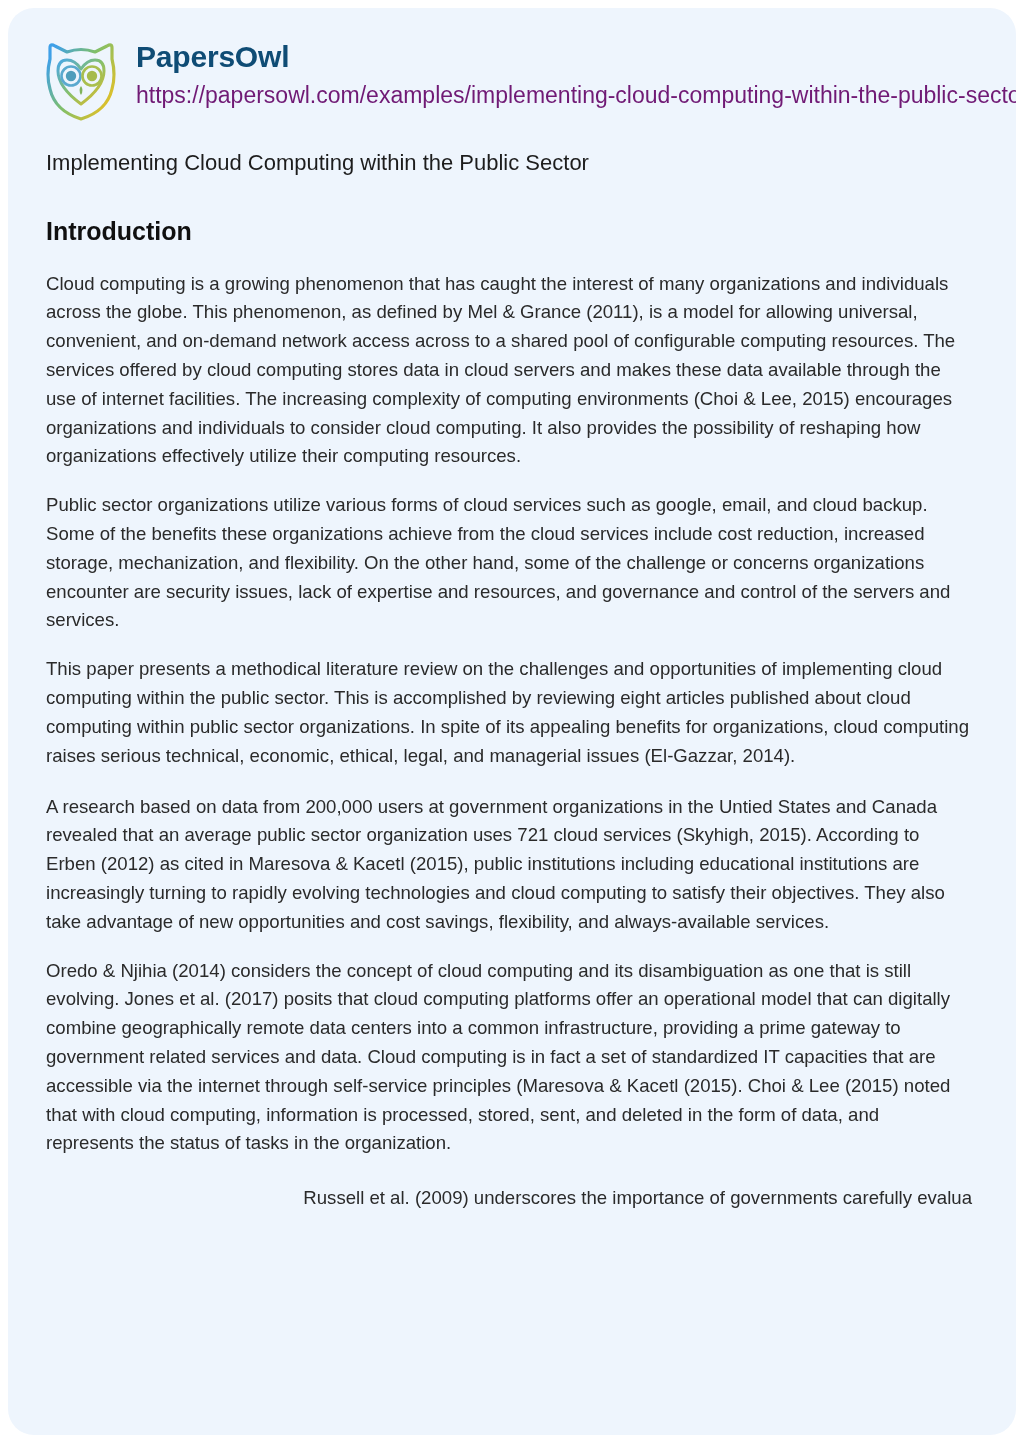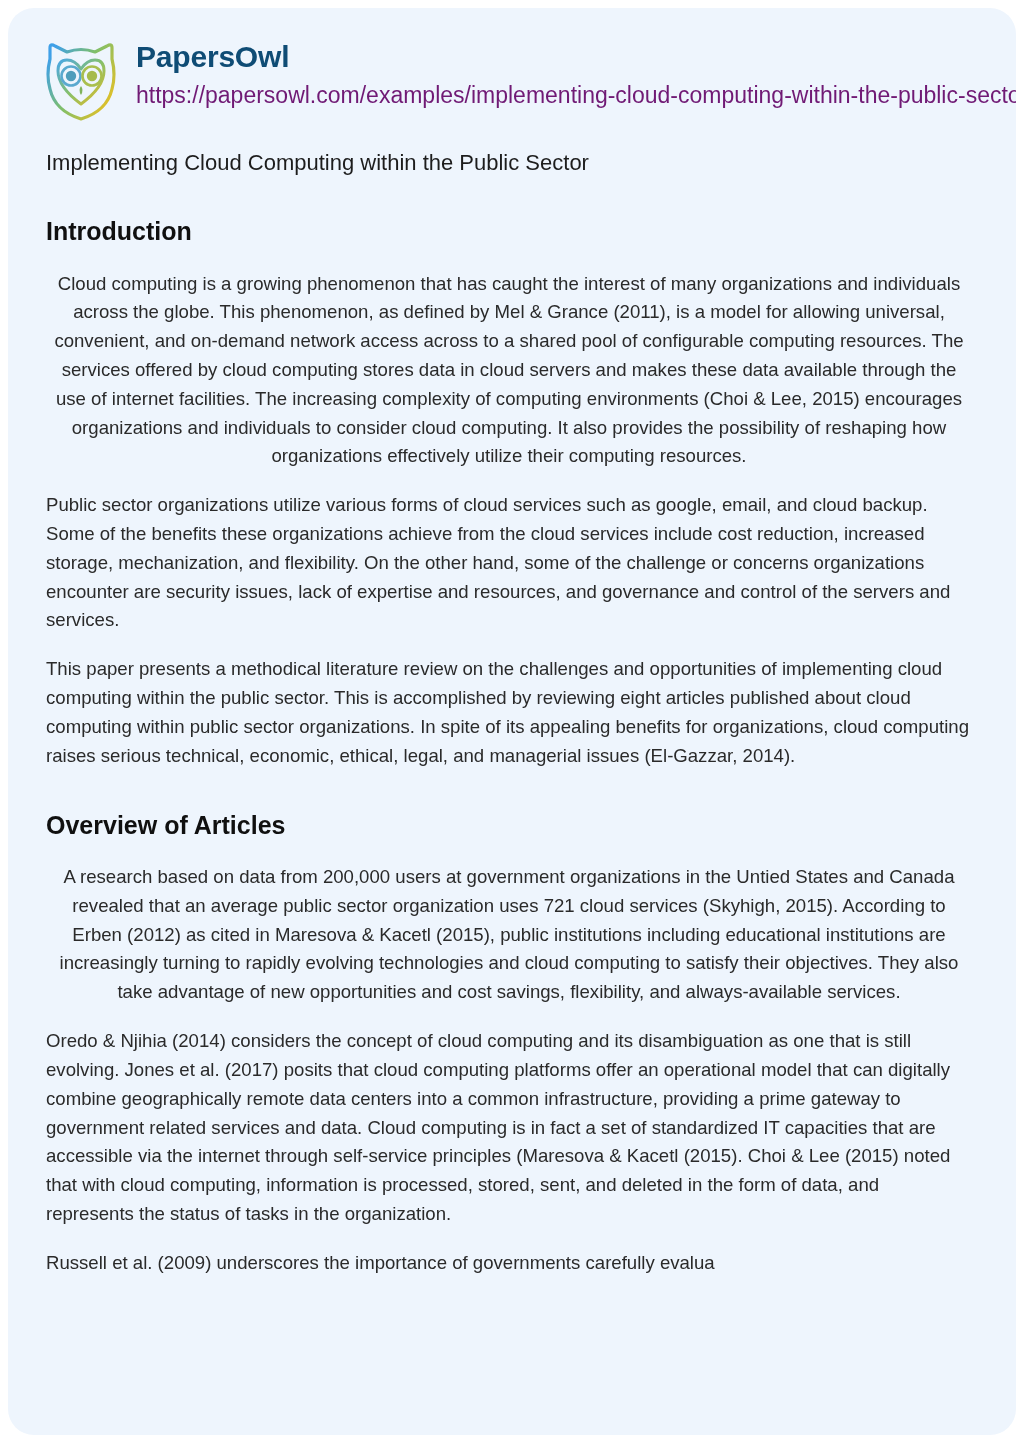--- a/index.html
+++ b/index.html
@@ -89,24 +89,25 @@
     margin: 38px 0 0 0;
   }
 
   .para {
     font-size: 18.6px;
     color: #2a2a2a;
     line-height: 1.55;
     margin: 20px 0 0 0;
     text-align: left;
   }
-  .para.first-after-heading { margin-top: 22px; text-align: center; }
+  .para.first-after-heading { margin-top: 22px; }
 
   .para.truncated {
-    margin-top: 20px;
+    margin-top: 26px;
+    text-align: right;
   }
 </style>
 </head>
 <body>
 
 <div class="page">
 
   <header class="site-header">
 
     <div class="logo-mark">
@@ -146,20 +147,19 @@
 
   <main class="article">
 
     <h1 class="doc-title">Implementing Cloud Computing within the Public Sector</h1>
 
     <h2 class="section-heading">Introduction</h2>
     <p class="para first-after-heading">Cloud computing is a growing phenomenon that has caught the interest of many organizations and individuals across the globe. This phenomenon, as defined by Mel &amp; Grance (2011), is a model for allowing universal, convenient, and on-demand network access across to a shared pool of configurable computing resources. The services offered by cloud computing stores data in cloud servers and makes these data available through the use of internet facilities. The increasing complexity of computing environments (Choi &amp; Lee, 2015) encourages organizations and individuals to consider cloud computing. It also provides the possibility of reshaping how organizations effectively utilize their computing resources.</p>
     <p class="para">Public sector organizations utilize various forms of cloud services such as google, email, and cloud backup. Some of the benefits these organizations achieve from the cloud services include cost reduction, increased storage, mechanization, and flexibility. On the other hand, some of the challenge or concerns organizations encounter are security issues, lack of expertise and resources, and governance and control of the servers and services.</p>
     <p class="para">This paper presents a methodical literature review on the challenges and opportunities of implementing cloud computing within the public sector. This is accomplished by reviewing eight articles published about cloud computing within public sector organizations. In spite of its appealing benefits for organizations, cloud computing raises serious technical, economic, ethical, legal, and managerial issues (El-Gazzar, 2014).</p>
 
-    <h2 class="section-heading">Overview of Articles</h2>
     <p class="para first-after-heading">A research based on data from 200,000 users at government organizations in the Untied States and Canada revealed that an average public sector organization uses 721 cloud services (Skyhigh, 2015). According to Erben (2012) as cited in Maresova &amp; Kacetl (2015), public institutions including educational institutions are increasingly turning to rapidly evolving technologies and cloud computing to satisfy their objectives. They also take advantage of new opportunities and cost savings, flexibility, and always-available services.</p>
     <p class="para">Oredo &amp; Njihia (2014) considers the concept of cloud computing and its disambiguation as one that is still evolving. Jones et al. (2017) posits that cloud computing platforms offer an operational model that can digitally combine geographically remote data centers into a common infrastructure, providing a prime gateway to government related services and data. Cloud computing is in fact a set of standardized IT capacities that are accessible via the internet through self-service principles (Maresova &amp; Kacetl (2015). Choi &amp; Lee (2015) noted that with cloud computing, information is processed, stored, sent, and deleted in the form of data, and represents the status of tasks in the organization.</p>
     <p class="para truncated">Russell et al. (2009) underscores the importance of governments carefully evalua</p>
 
   </main>
 
 </div>
 
 </body></html>

